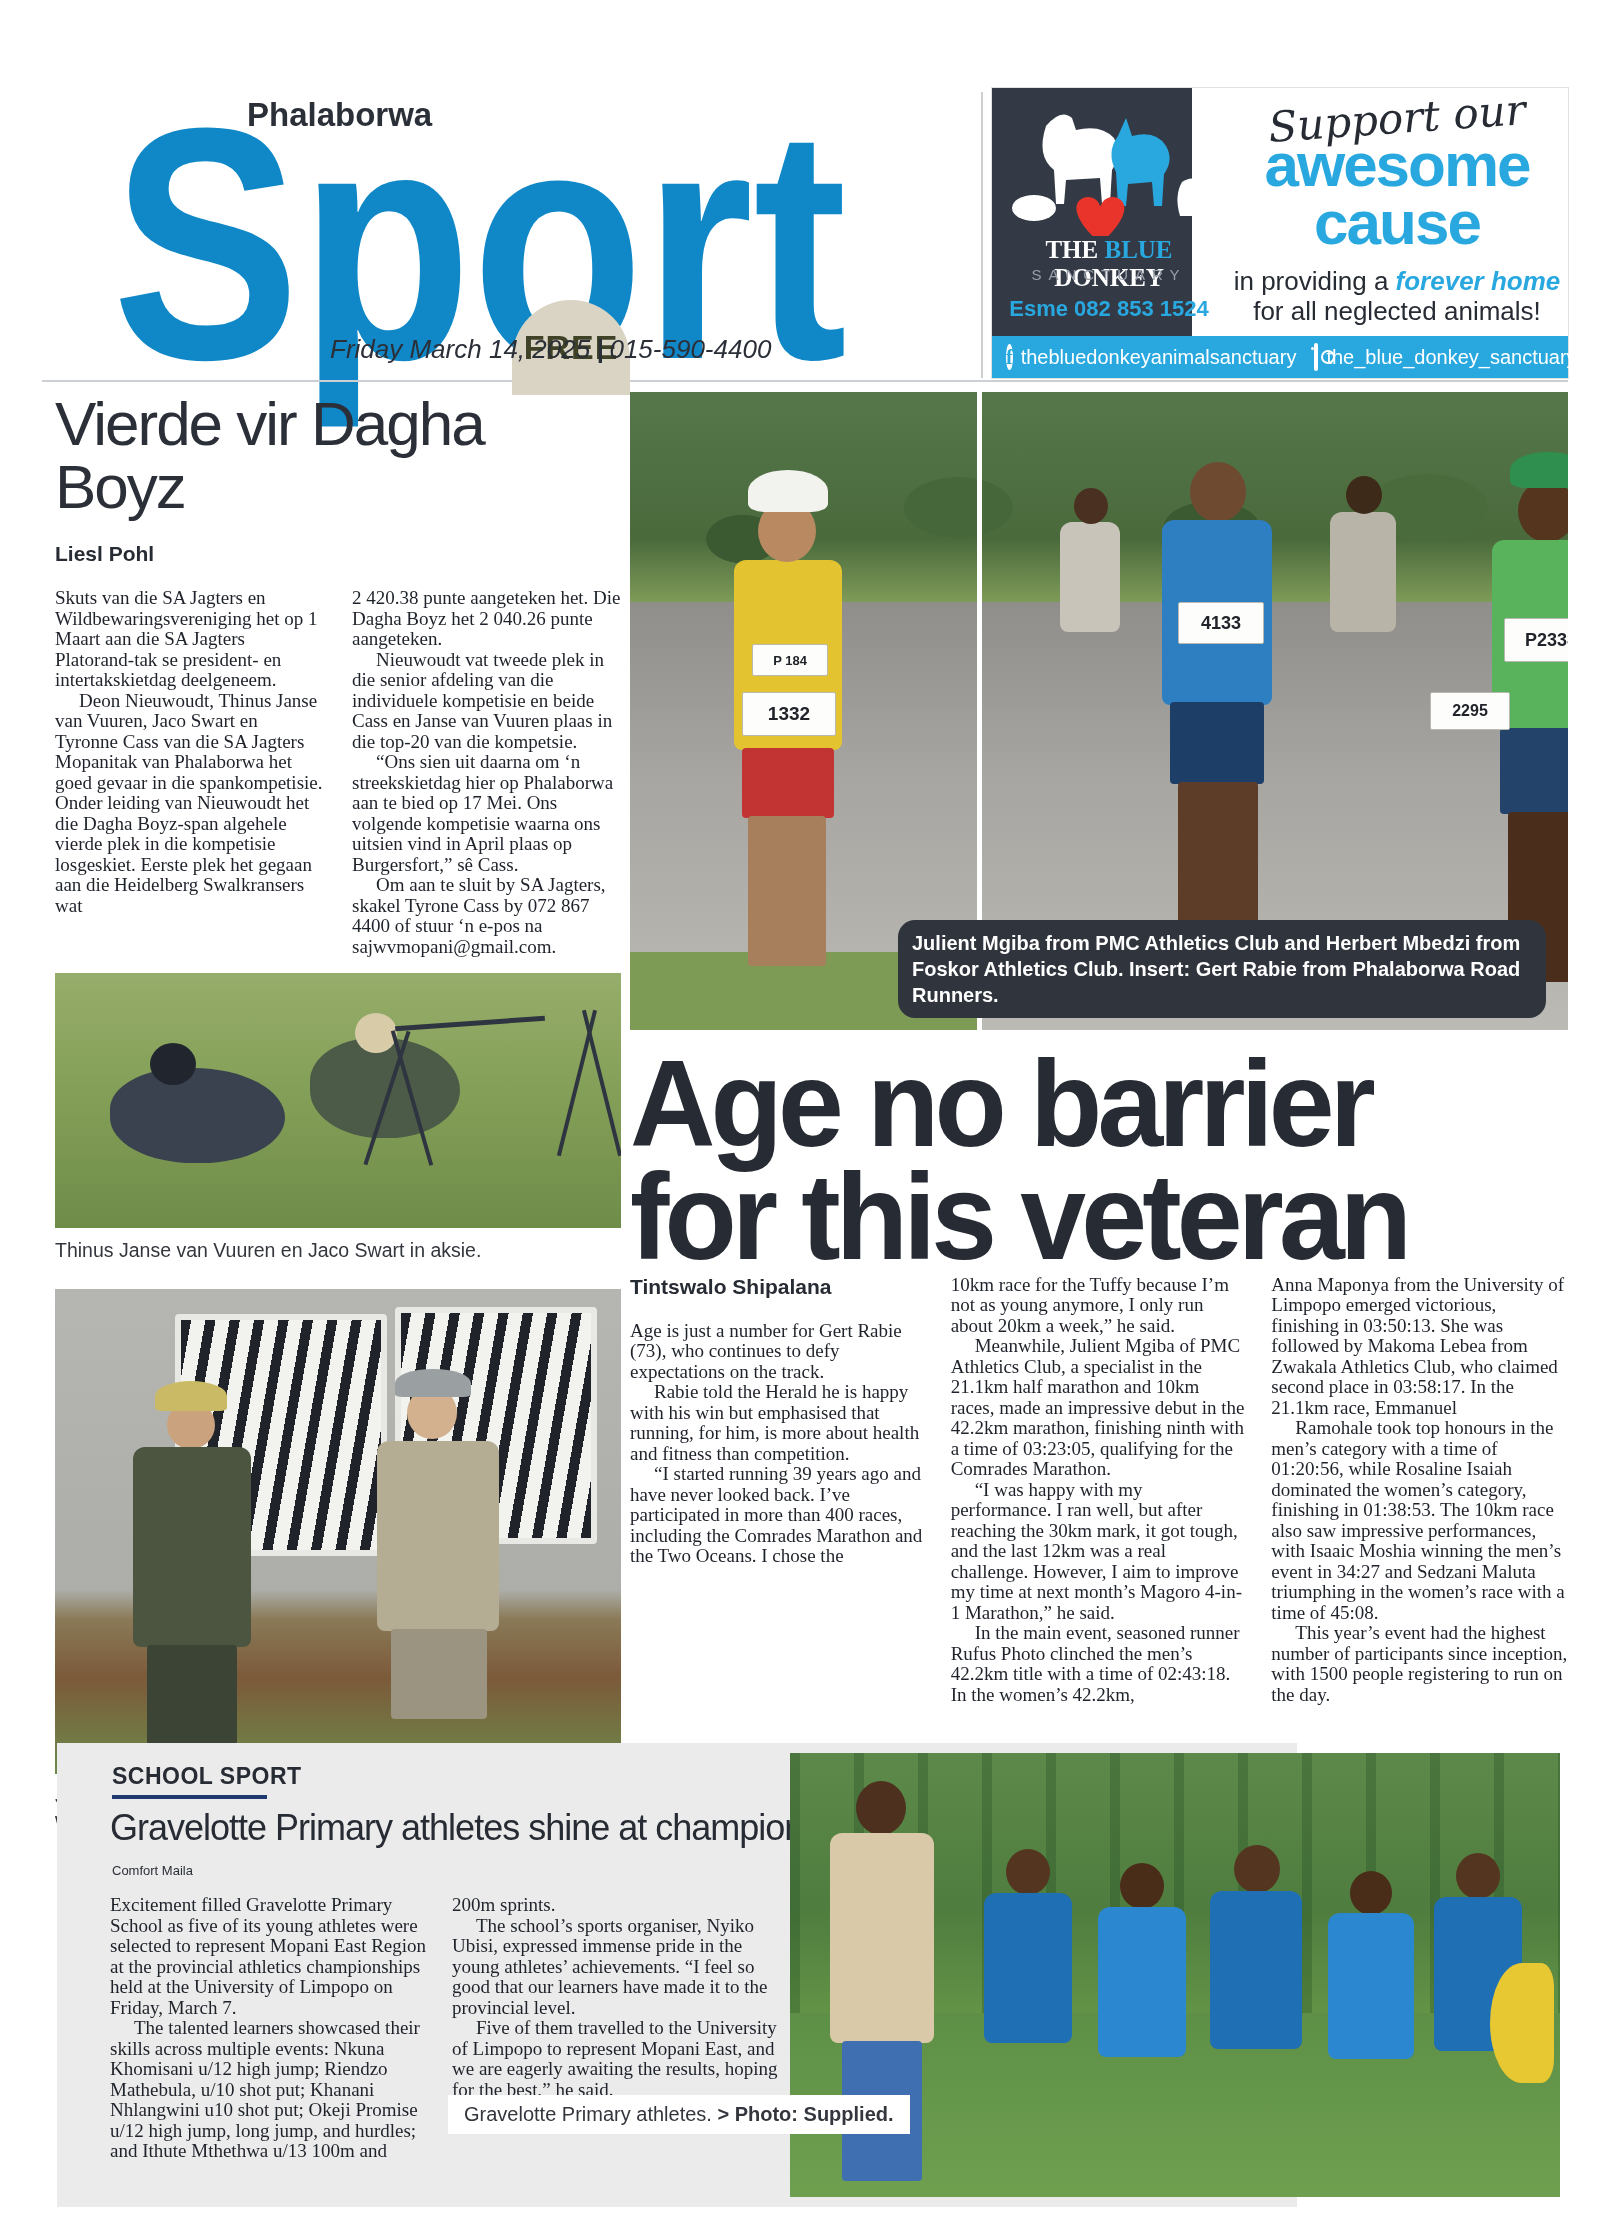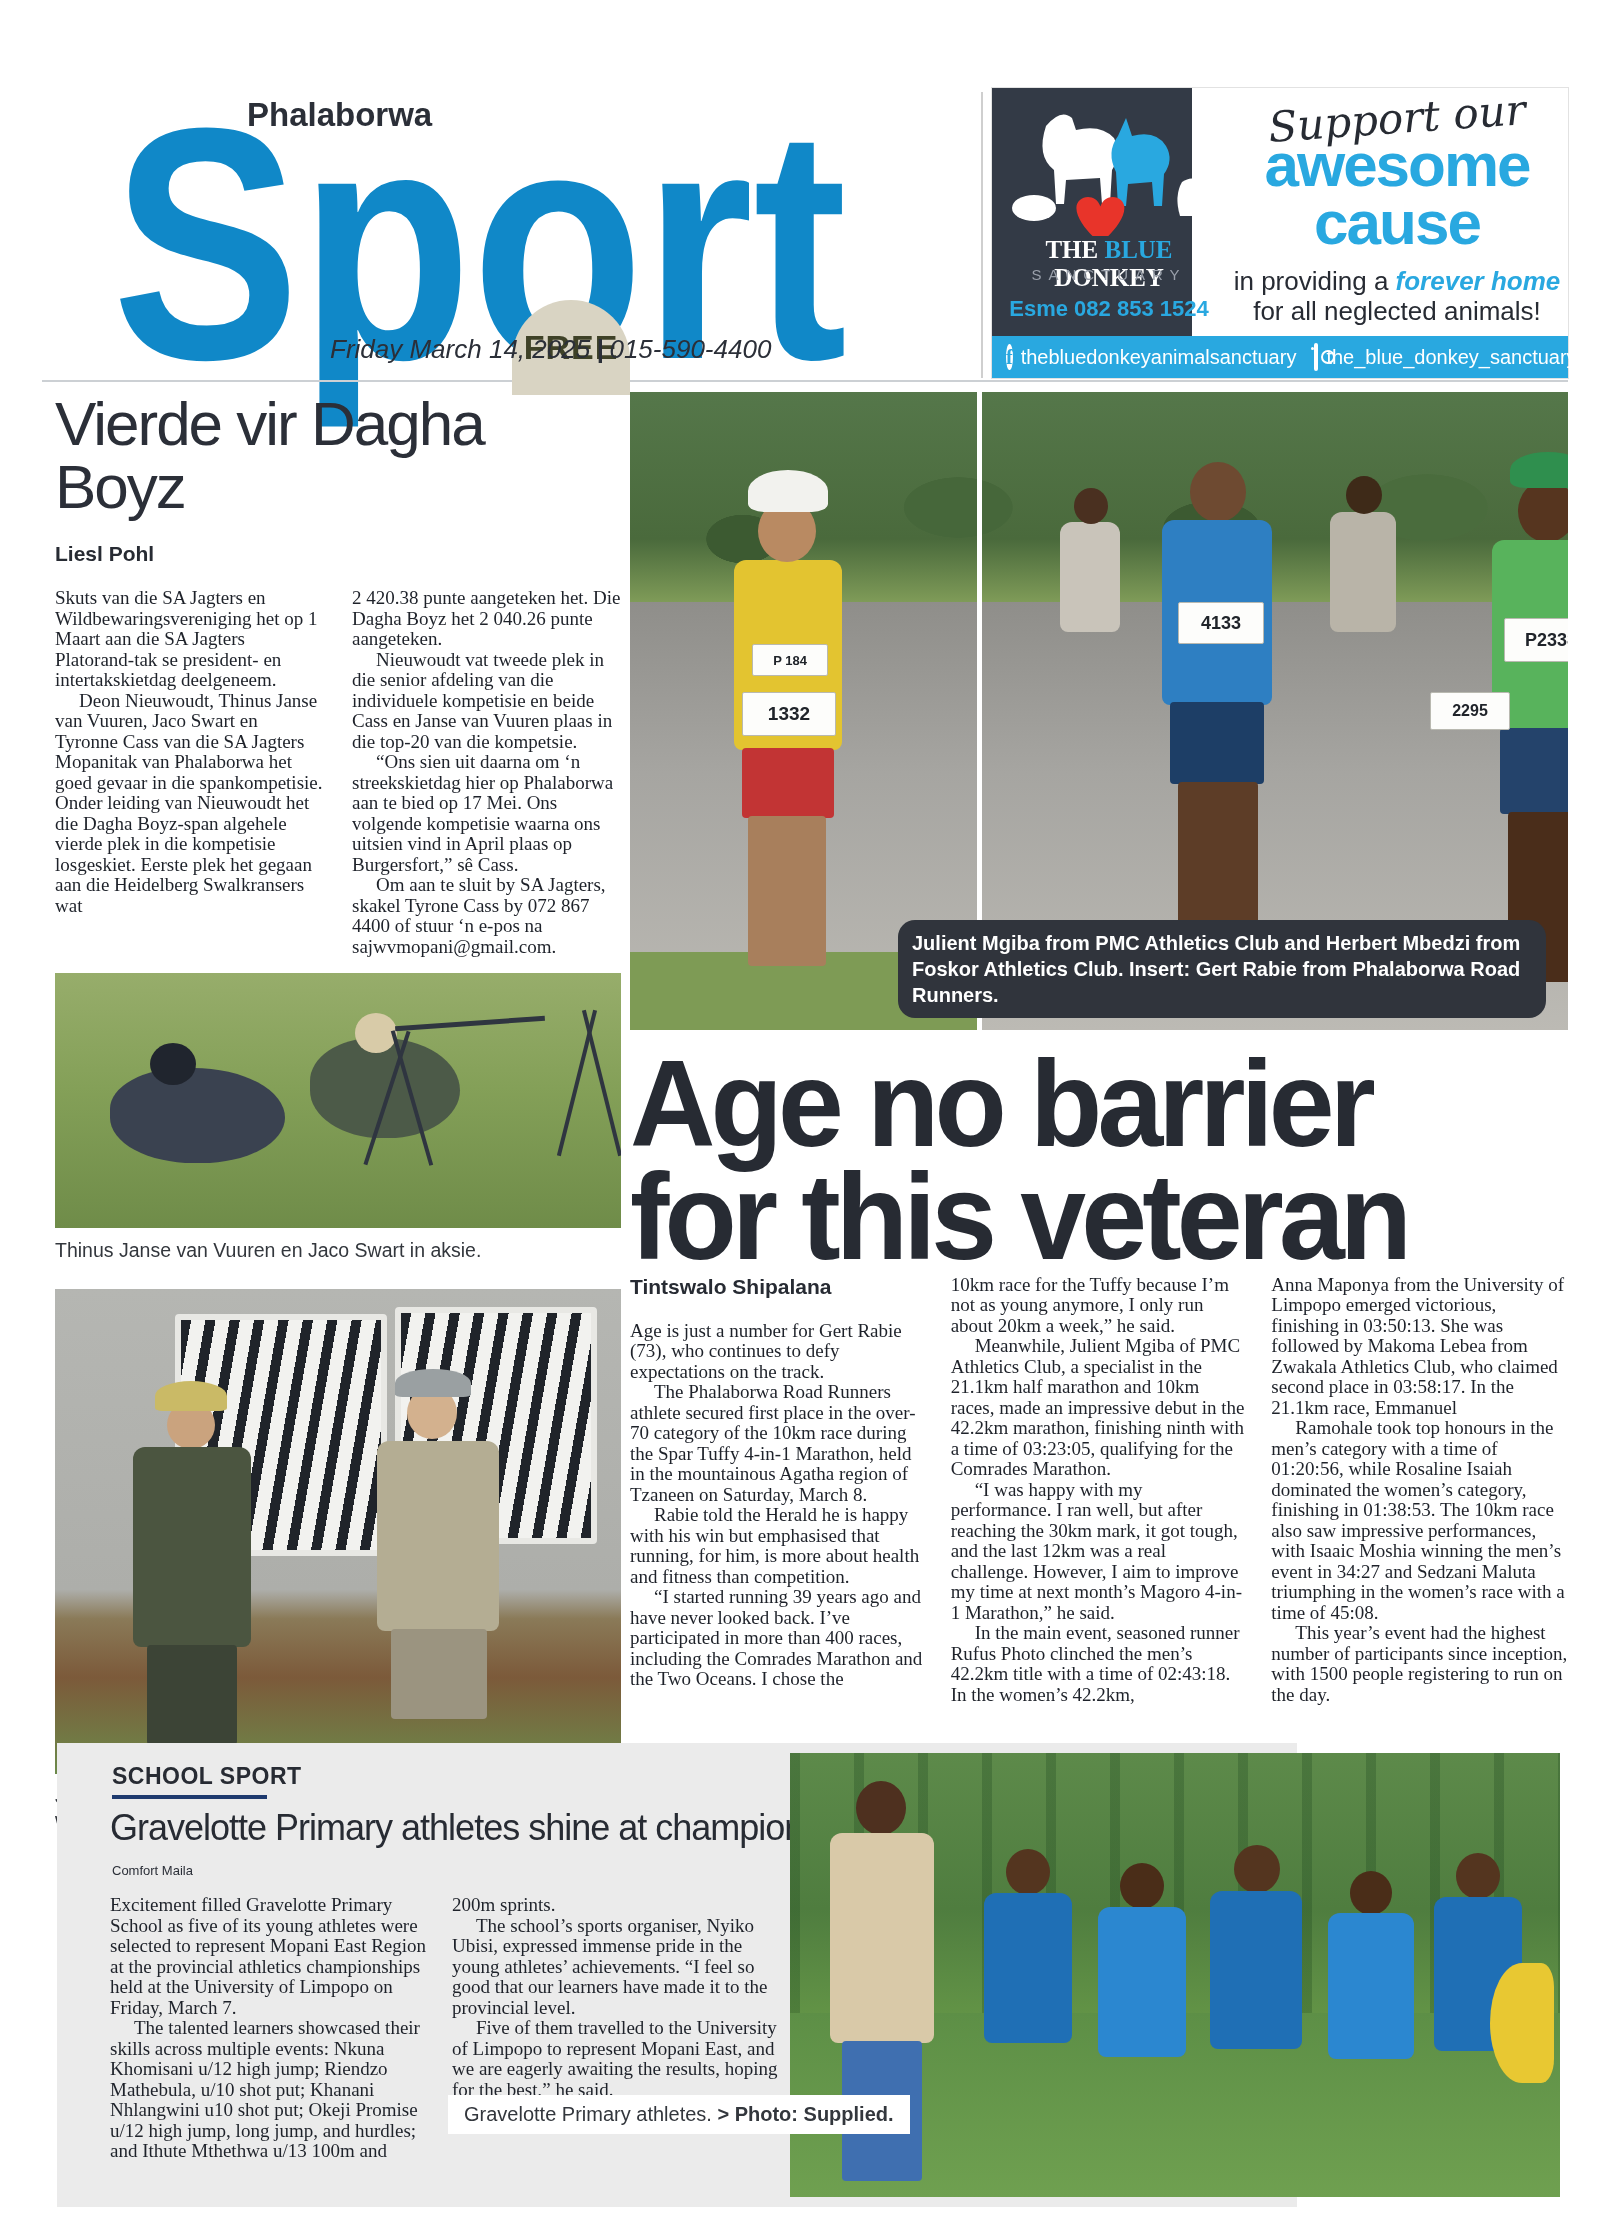--- a/index.html
+++ b/index.html
@@ -264,21 +264,20 @@
     <div class="mp-caption">Julient Mgiba from PMC Athletics Club and Herbert Mbedzi from Foskor Athletics Club. Insert: Gert Rabie from Phalaborwa Road Runners.</div>
   </div>
 
   <div class="art2">
     <h1><span>Age no barrier</span><br><span>for this veteran</span></h1>
     <div class="art2-cols serif">
       <div class="col">
         <div class="byline">Tintswalo Shipalana</div>
         <div>
             <p>Age is just a number for Gert Rabie (73), who continues to defy expectations on the track.</p>
-            <p>The Phalaborwa Road Runners athlete secured first place in the over-70 category of the 10km race during the Spar Tuffy 4-in-1 Marathon, held in the mountainous Agatha region of Tzaneen on Saturday, March 8.</p>
             <p>Rabie told the Herald he is happy with his win but emphasised that running, for him, is more about health and fitness than competition.</p>
             <p>“I started running 39 years ago and have never looked back. I’ve participated in more than 400 races, including the Comrades Marathon and the Two Oceans. I chose the</p>
           </div>
       </div>
       <div class="col">
           <p>10km race for the Tuffy because I’m not as young anymore, I only run about 20km a week,” he said.</p>
           <p>Meanwhile, Julient Mgiba of PMC Athletics Club, a specialist in the 21.1km half marathon and 10km races, made an impressive debut in the 42.2km marathon, finishing ninth with a time of 03:23:05, qualifying for the Comrades Marathon.</p>
           <p>“I was happy with my performance. I ran well, but after reaching the 30km mark, it got tough, and the last 12km was a real challenge. However, I aim to improve my time at next month’s Magoro 4-in-1 Marathon,” he said.</p>
           <p>In the main event, seasoned runner Rufus Photo clinched the men’s 42.2km title with a time of 02:43:18. In the women’s 42.2km,</p>
         </div>

